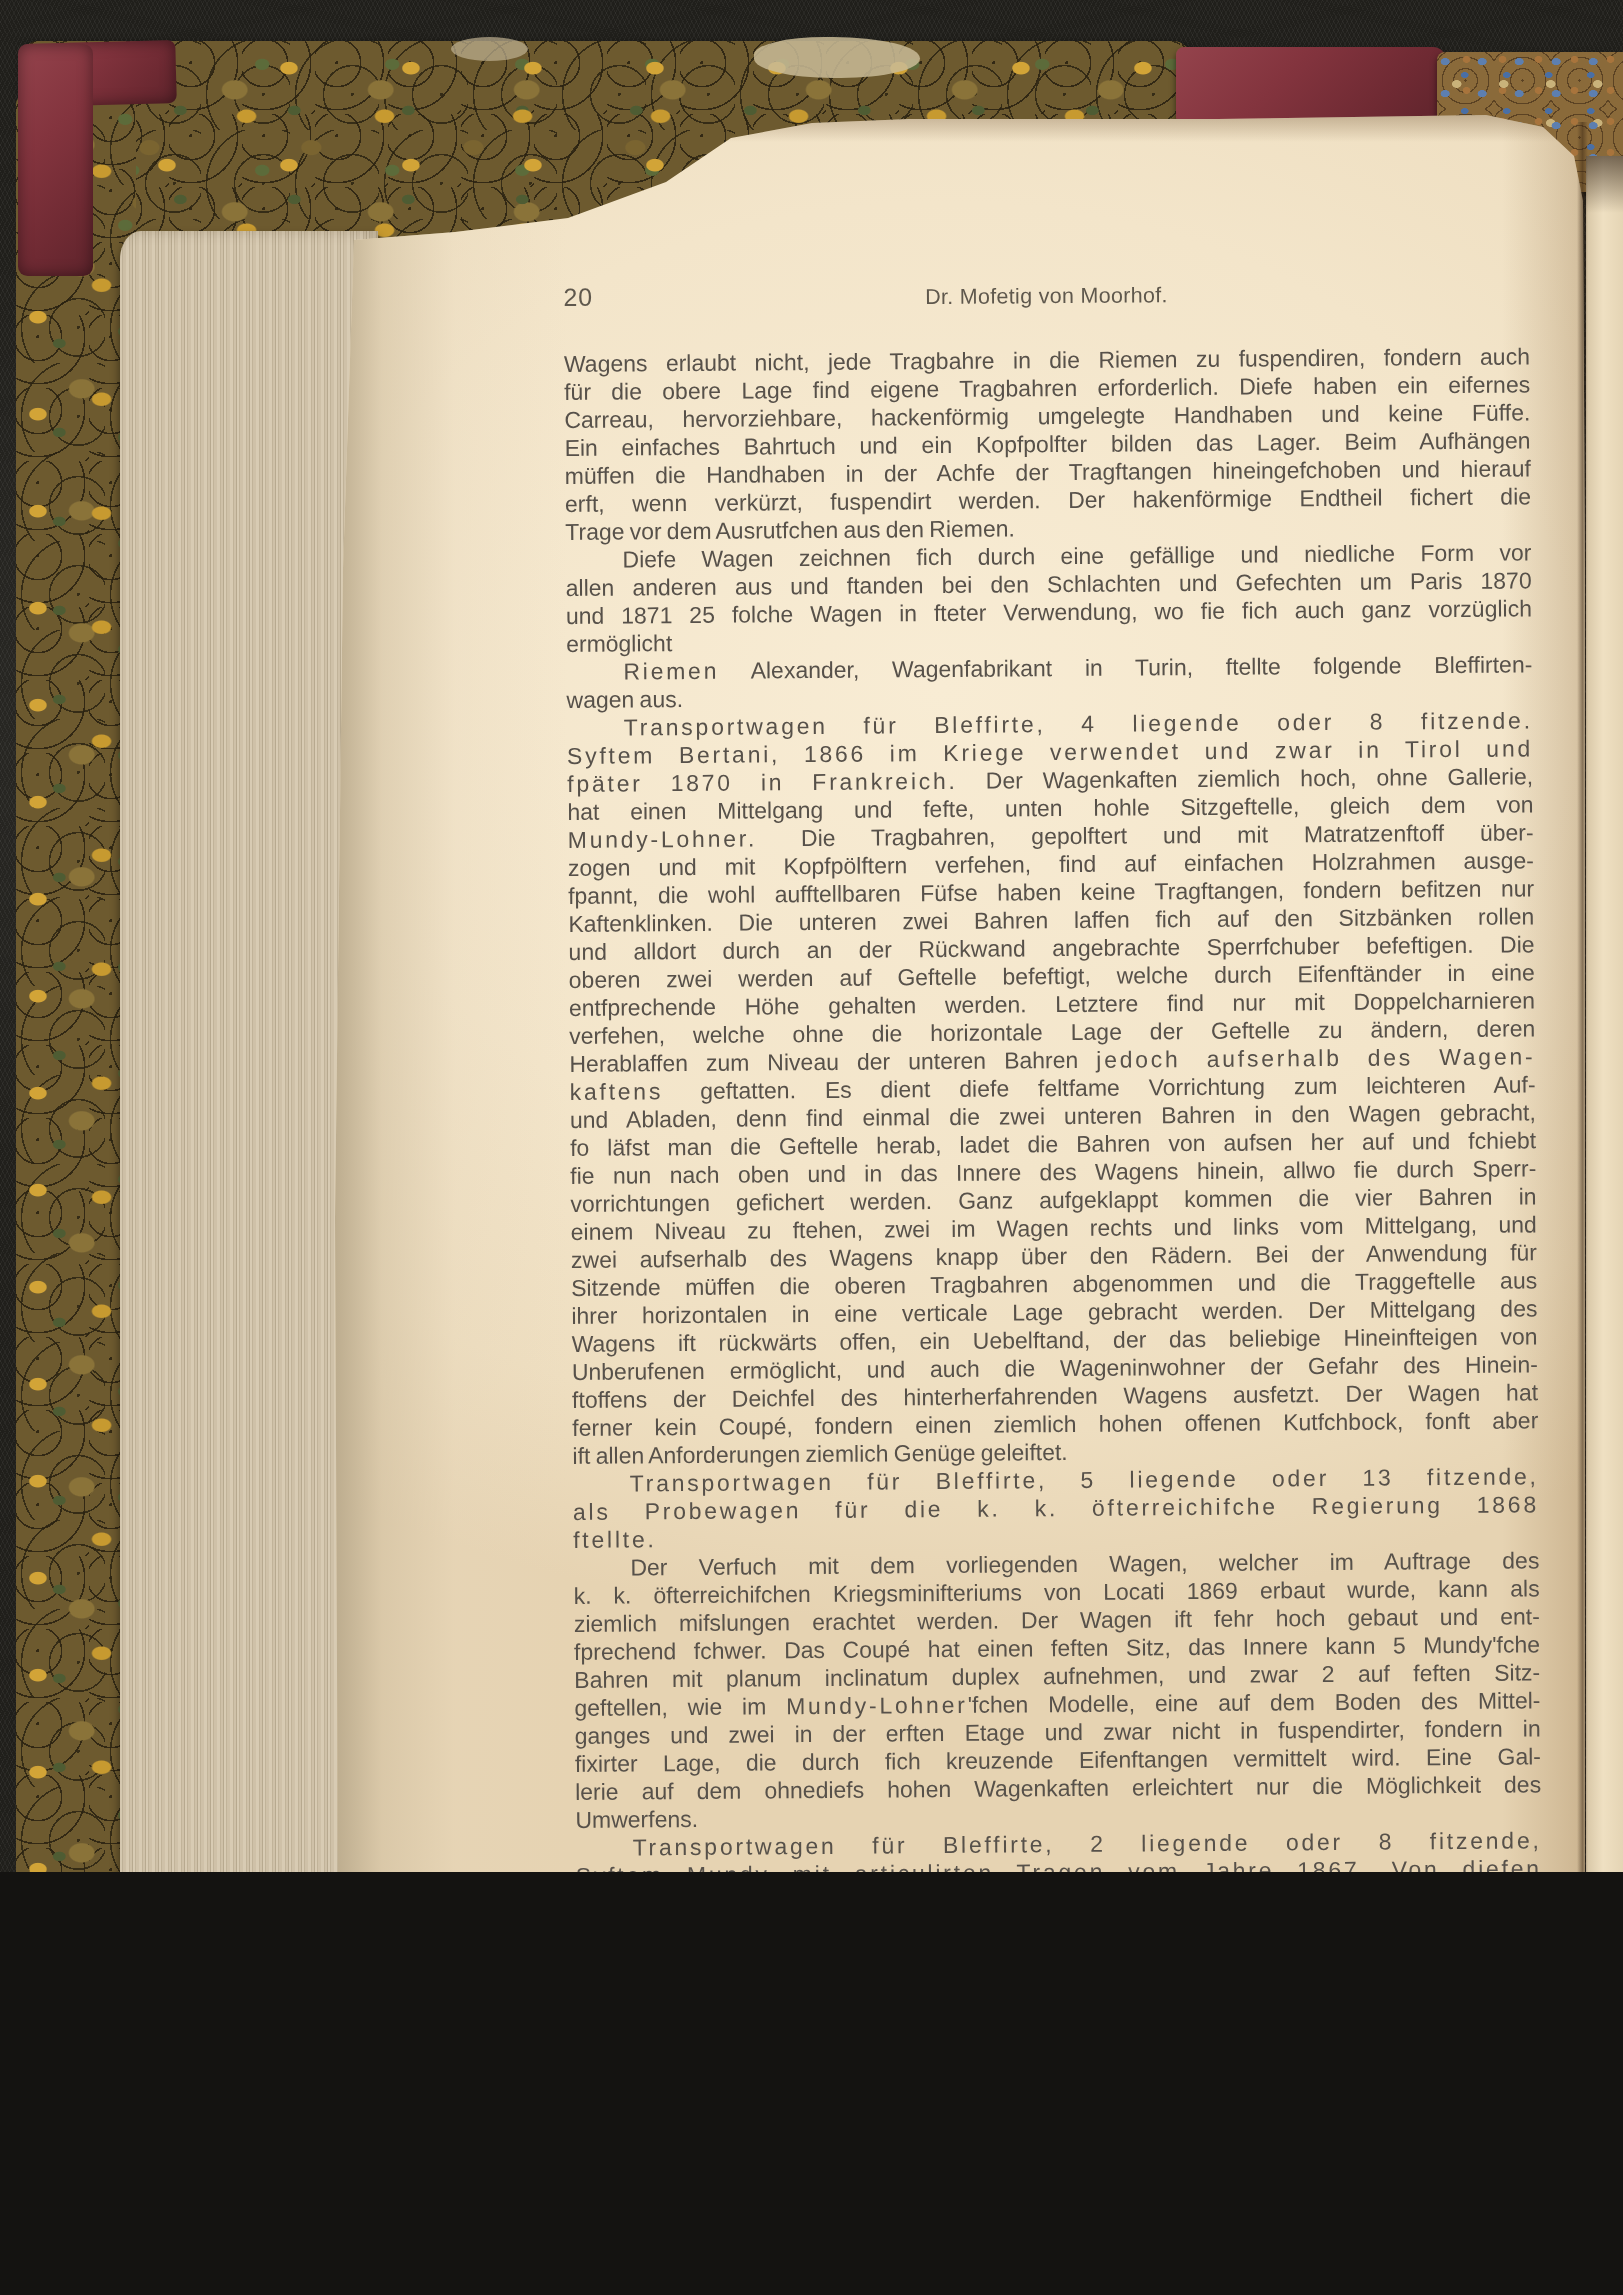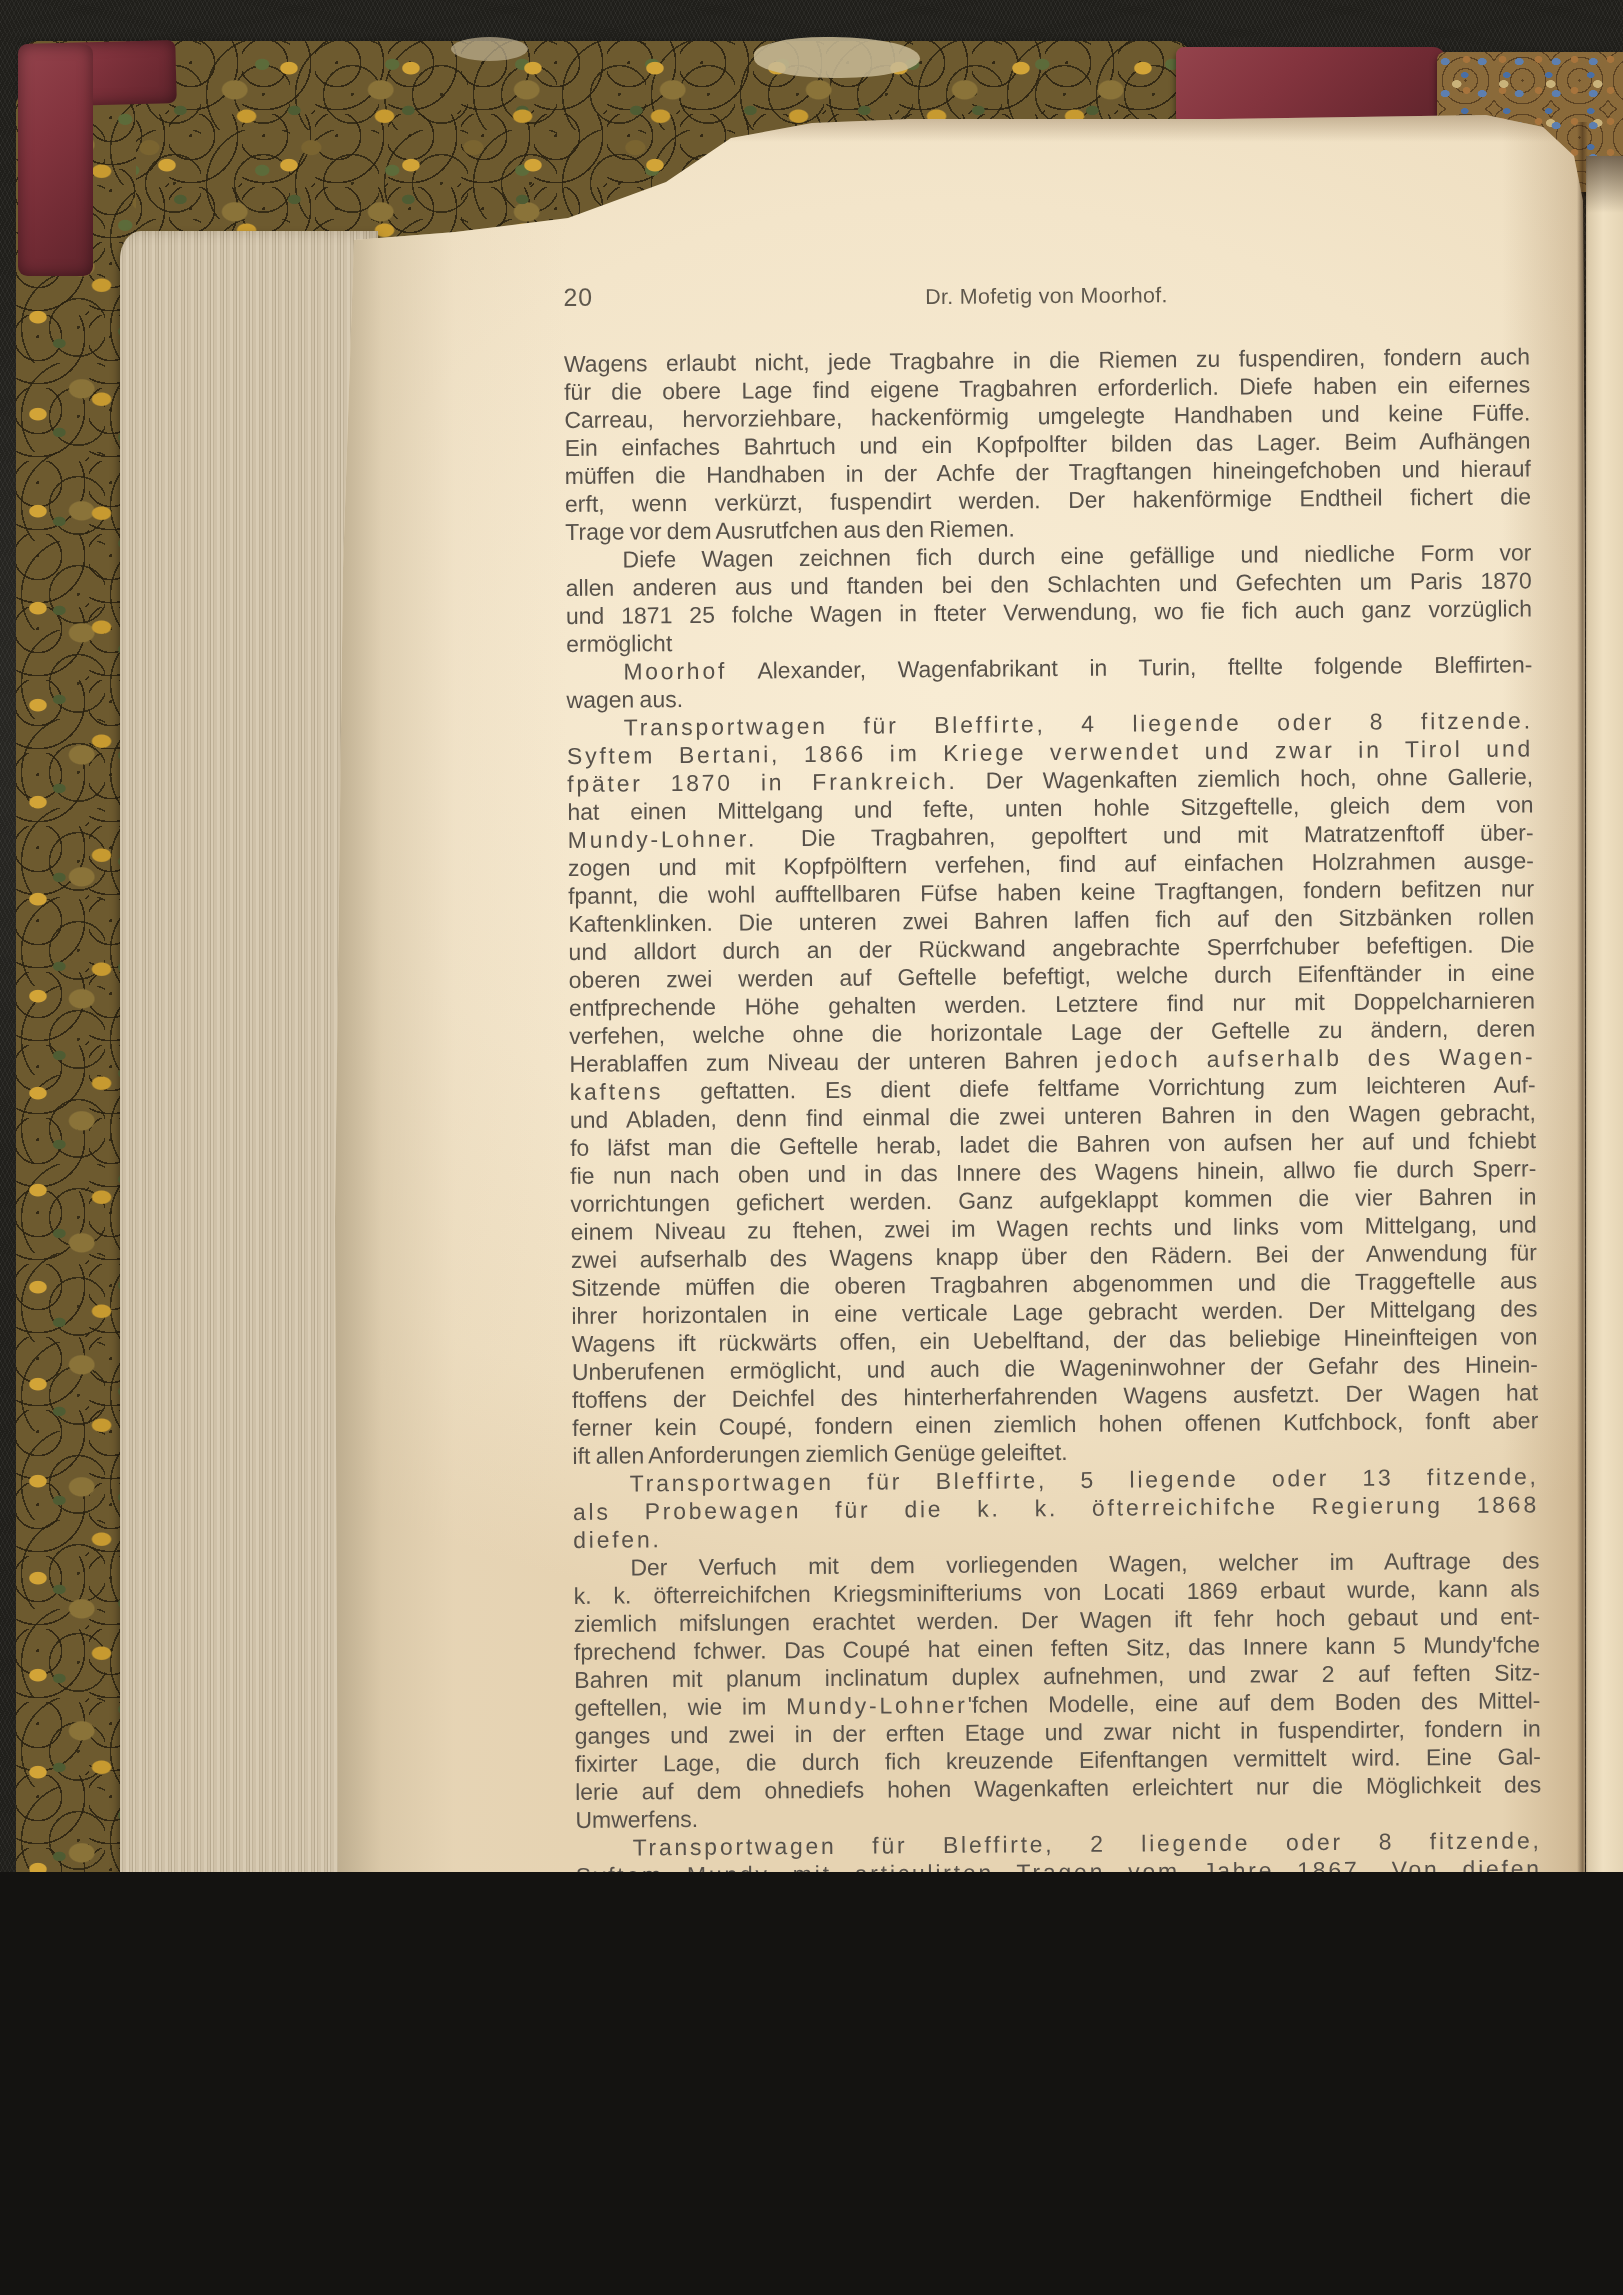--- a/index.html
+++ b/index.html
@@ -152,21 +152,21 @@
         <div class="line"><span>für die obere Lage find eigene Tragbahren erforderlich. Diefe haben ein eifernes</span></div>
         <div class="line"><span>Carreau, hervorziehbare, hackenförmig umgelegte Handhaben und keine Füffe.</span></div>
         <div class="line"><span>Ein einfaches Bahrtuch und ein Kopfpolfter bilden das Lager.  Beim Aufhängen</span></div>
         <div class="line"><span>müffen die Handhaben in der Achfe der Tragftangen hineingefchoben und hierauf</span></div>
         <div class="line"><span>erft, wenn verkürzt, fuspendirt werden.  Der hakenförmige Endtheil fichert die</span></div>
         <div class="line rag"><span>Trage vor dem Ausrutfchen aus den Riemen.</span></div>
         <div class="line" style="text-indent: 57px;"><span>Diefe Wagen zeichnen fich durch eine gefällige und niedliche Form vor</span></div>
         <div class="line"><span>allen anderen aus und ftanden bei den Schlachten und Gefechten um Paris 1870</span></div>
         <div class="line"><span>und 1871 25 folche Wagen in fteter Verwendung, wo fie fich auch ganz vorzüglich</span></div>
         <div class="line rag"><span>ermöglicht</span></div>
-        <div class="line" style="text-indent: 57px;"><span class="gsp">Moorhof</span><span> Alexander,  Wagenfabrikant in Turin,  ftellte folgende Bleffirten-</span></div>
+        <div class="line" style="text-indent: 57px;"><span class="gsp">Riemen</span><span> Alexander,  Wagenfabrikant in Turin,  ftellte folgende Bleffirten-</span></div>
         <div class="line rag"><span>wagen aus.</span></div>
         <div class="line" style="text-indent: 57px;"><span class="gsp">Transportwagen für Bleffirte, 4 liegende oder 8 fitzende.</span></div>
         <div class="line"><span class="gsp">Syftem Bertani, 1866 im Kriege verwendet und zwar in Tirol und</span></div>
         <div class="line"><span class="gsp">fpäter 1870 in Frankreich. </span><span>Der Wagenkaften ziemlich hoch, ohne Gallerie,</span></div>
         <div class="line"><span>hat  einen  Mittelgang  und  fefte,  unten  hohle  Sitzgeftelle,  gleich  dem  von</span></div>
         <div class="line"><span class="gsp">Mundy-Lohner. </span><span>Die Tragbahren, gepolftert und mit Matratzenftoff über-</span></div>
         <div class="line"><span>zogen und mit Kopfpölftern verfehen, find auf einfachen Holzrahmen ausge-</span></div>
         <div class="line"><span>fpannt, die wohl aufftellbaren Füfse haben keine Tragftangen, fondern befitzen nur</span></div>
         <div class="line"><span>Kaftenklinken.  Die unteren zwei Bahren laffen fich auf den Sitzbänken rollen</span></div>
         <div class="line"><span>und alldort durch an der Rückwand angebrachte Sperrfchuber befeftigen.  Die</span></div>
@@ -183,21 +183,21 @@
         <div class="line"><span>zwei aufserhalb des Wagens knapp über den Rädern.  Bei der Anwendung für</span></div>
         <div class="line"><span>Sitzende müffen die oberen Tragbahren abgenommen und die Traggeftelle aus</span></div>
         <div class="line"><span>ihrer horizontalen in eine verticale Lage gebracht werden.  Der Mittelgang des</span></div>
         <div class="line"><span>Wagens ift rückwärts offen, ein Uebelftand, der das beliebige Hineinfteigen von</span></div>
         <div class="line"><span>Unberufenen ermöglicht, und auch die Wageninwohner der Gefahr des Hinein-</span></div>
         <div class="line"><span>ftoffens der Deichfel des hinterherfahrenden Wagens ausfetzt.  Der Wagen hat</span></div>
         <div class="line"><span>ferner kein Coupé, fondern einen ziemlich hohen offenen Kutfchbock, fonft aber</span></div>
         <div class="line rag"><span>ift allen Anforderungen ziemlich Genüge geleiftet.</span></div>
         <div class="line" style="text-indent: 57px;"><span class="gsp">Transportwagen für Bleffirte, 5 liegende oder 13 fitzende,</span></div>
         <div class="line"><span class="gsp">als Probewagen für die k. k. öfterreichifche Regierung 1868</span></div>
-        <div class="line rag"><span class="gsp">diefen.</span></div>
+        <div class="line rag"><span class="gsp">ftellte.</span></div>
         <div class="line" style="text-indent: 57px;"><span>Der Verfuch mit dem vorliegenden Wagen,  welcher im Auftrage des</span></div>
         <div class="line"><span>k. k. öfterreichifchen Kriegsminifteriums von Locati 1869 erbaut wurde, kann als</span></div>
         <div class="line"><span>ziemlich mifslungen erachtet werden. Der Wagen ift fehr hoch gebaut und ent-</span></div>
         <div class="line"><span>fprechend fchwer. Das Coupé hat einen feften Sitz, das Innere kann 5 Mundy'fche</span></div>
         <div class="line"><span>Bahren mit planum inclinatum duplex aufnehmen, und zwar 2 auf feften Sitz-</span></div>
         <div class="line"><span>geftellen, wie im </span><span class="gsp">Mundy-Lohner</span><span>'fchen Modelle, eine auf dem Boden des Mittel-</span></div>
         <div class="line"><span>ganges und zwei in der erften Etage und zwar nicht in fuspendirter, fondern in</span></div>
         <div class="line"><span>fixirter Lage, die durch fich kreuzende Eifenftangen vermittelt wird.  Eine Gal-</span></div>
         <div class="line"><span>lerie auf dem ohnediefs hohen Wagenkaften erleichtert nur die Möglichkeit des</span></div>
         <div class="line rag"><span>Umwerfens.</span></div>

